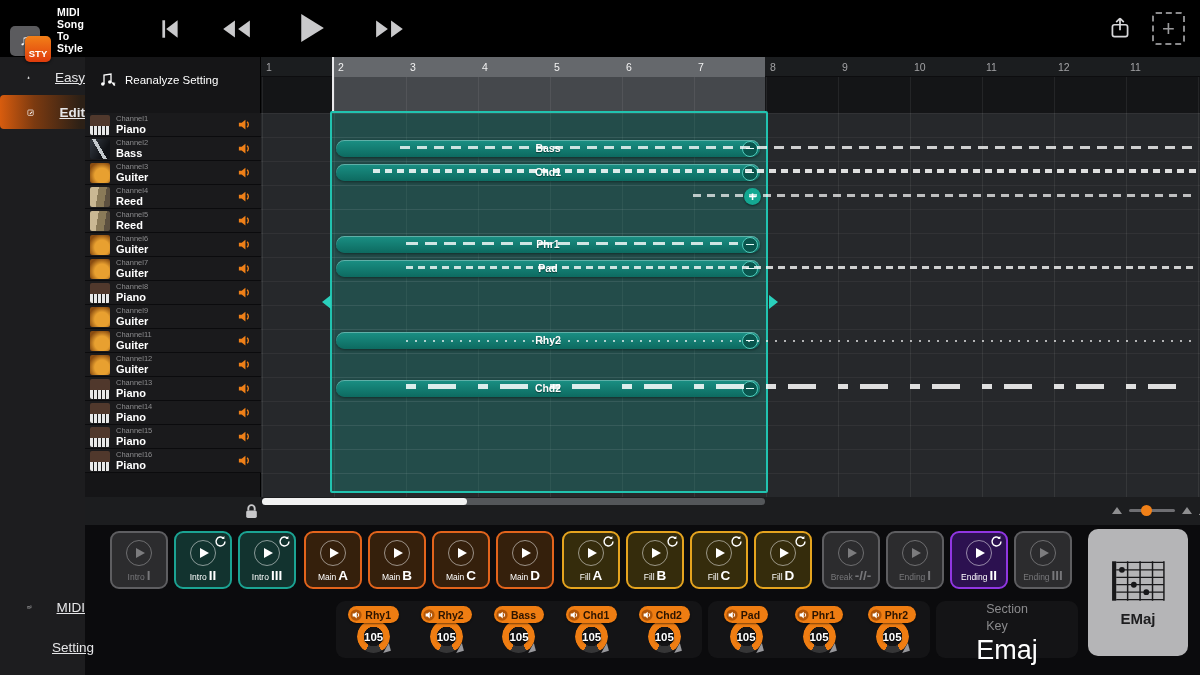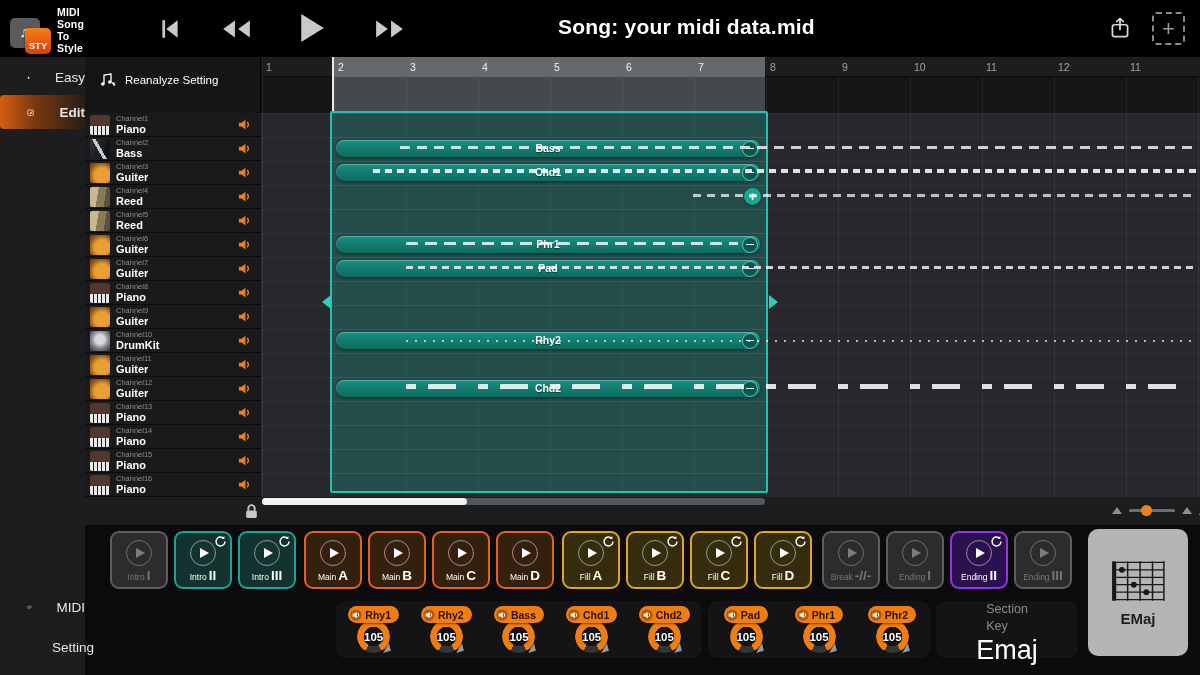--- a/index.html
+++ b/index.html
@@ -1,32 +1,32 @@
 <!DOCTYPE html>
 <html><head>
 <meta charset="utf-8">
 <style>
   * { margin:0; padding:0; box-sizing:border-box; }
   html,body { width:1200px; height:675px; background:#0b0b0d; overflow:hidden;
     font-family:"Liberation Sans", sans-serif; }
 
   
   #topbar { position:absolute; left:0; top:0; width:1200px; height:57px; background:#000; z-index:30; }
-  .logo { position:absolute; left:10px; top:16px; width:46px; height:42px;text-align:center; }
+  .logo { position:absolute; left:10px; top:24px; width:46px; height:42px;text-align:center; }
   .logo-back { position:absolute; left:0; top:2px; width:30px; height:30px; background:#5b5b5e; border-radius:5px; color:#fff; font-size:15px; text-align:center; line-height:28px; }
   .logo-back::before { content:"♫"; }
   .logo-front { position:absolute; left:15px; top:12px; width:26px; height:26px; background:linear-gradient(#f28018,#e03c0c); border-radius:5px; color:#fff; font-weight:bold; font-size:9.5px; display:flex; align-items:flex-end; justify-content:center; padding-bottom:3px; box-shadow:0 1px 3px rgba(0,0,0,.6); }
   .logo-text { position:absolute; left:57px; top:7px; color:#fff; font-size:10.5px; font-weight:bold; line-height:1.13; letter-spacing:.2px; }
   .tbtn { position:absolute; background:none; border:none; cursor:pointer; }
   #song-title { position:absolute; left:558px; top:15px; color:#fff; font-size:21px; font-weight:600; letter-spacing:.2px; }
   .plusbox { position:absolute; left:1152px; top:12px; width:33px; height:33px; border:2px dashed #8a8a8c; border-radius:4px; color:#9a9a9c; font-size:22px; line-height:28px; text-align:center; background:none; cursor:pointer; }
 
   
   #sidebar { position:absolute; left:0; top:57px; width:85px; height:618px; background:#1d1d1f; z-index:25; }
-  .side-item { position:absolute; left:0; width:85px; height:34px; display:flex; align-items:center; gap:25px; padding-left:27px; color:#e6e6e8; font-size:13.5px; cursor:pointer; }
+  .side-item { position:absolute; left:0; width:85px; height:34px; display:flex; align-items:center; gap:25px; padding-left:27px; color:#e6e6e8; font-size:13.5px; cursor:pointer;text-decoration:underline; }
   .side-item.active { background:linear-gradient(90deg,#d85c0e 0%,#7c3a10 40%,#2c2016 95%); border-radius:4px 0 0 4px; font-weight:bold; }
 
   
   #chpanel { position:absolute; left:85px; top:57px; width:176px; height:440px; background:#151517; z-index:20; border-right:1px solid #000; }
   #reanalyze { position:absolute; left:14px; top:15px; display:flex; align-items:center; gap:8px; color:#fff; font-size:11.5px; background:none; border:none; cursor:pointer; }
   #channel-list { position:absolute; left:0; top:56px; width:176px; }
   .ch-row { height:24px; display:flex; align-items:center; gap:6px; padding-left:5px; background:#1a1a1c; border-bottom:1px solid #0b0b0d; position:relative; }
   .thumb { width:20px; height:20px; border-radius:2px; flex:0 0 20px; }
   .t-piano { background:linear-gradient(#50382c 0 55%, transparent 55%), repeating-linear-gradient(90deg,#e8e8e8 0 3px,#1a1a1a 3px 4px); }
   .t-bass { background:linear-gradient(60deg, transparent 42%, #c2c8cc 42% 54%, transparent 54%), linear-gradient(120deg,#343a42,#101216 70%); }
@@ -148,21 +148,20 @@
   <button class="tbtn" style="left:298px; top:11px;">
     <svg width="28" height="34" viewBox="0 0 26 30">
         <path d="M3 2l21 13L3 28z" fill="#c9c9cb"></path>
       </svg>
   </button>
   <button class="tbtn" style="left:374px; top:17px;">
     <svg width="32" height="24" viewBox="0 0 30 22">
         <path d="M2 3l11 8-11 8zM16 3l11 8-11 8z" fill="#c9c9cb"></path>
       </svg>
   </button>
-  <div id="song-title">Song: your midi data.mid</div>
   <button class="tbtn" style="left:1108px; top:15px;">
     <svg width="24" height="26" viewBox="0 0 22 24">
         <rect x="4" y="9" width="14" height="11" rx="2" stroke="#d8d8da" stroke-width="1.6" fill="none"></rect>
         <path d="M11 14V3M11 3l-3.5 3.5M11 3l3.5 3.5" stroke="#d8d8da" stroke-width="1.6" fill="none"></path>
       </svg>
   </button>
   <button class="plusbox"><span>+</span></button>
 </div>
 
 <div id="sidebar">
@@ -293,31 +292,20 @@
         <span class="spk"><svg width="15" height="15" viewBox="0 0 16 16">
             <path d="M2 6v4h3l4 3.2V2.8L5 6z" fill="#ef8018"></path>
             <path d="M10.8 5a4.2 4.2 0 010 6" stroke="#ef8018" stroke-width="1.5" fill="none"></path>
           </svg></span>
       </div>
       <div class="ch-row">
         <div class="thumb t-guitar"></div>
         <div class="ch-info">
           <div class="ch-num">Channel9</div>
           <div class="ch-name">Guiter</div>
-        </div>
-        <span class="spk"><svg width="15" height="15" viewBox="0 0 16 16">
-            <path d="M2 6v4h3l4 3.2V2.8L5 6z" fill="#ef8018"></path>
-            <path d="M10.8 5a4.2 4.2 0 010 6" stroke="#ef8018" stroke-width="1.5" fill="none"></path>
-          </svg></span>
-      </div>
-      <div class="ch-row">
-        <div class="thumb t-drum"></div>
-        <div class="ch-info">
-          <div class="ch-num">Channel10</div>
-          <div class="ch-name">DrumKit</div>
         </div>
         <span class="spk"><svg width="15" height="15" viewBox="0 0 16 16">
             <path d="M2 6v4h3l4 3.2V2.8L5 6z" fill="#ef8018"></path>
             <path d="M10.8 5a4.2 4.2 0 010 6" stroke="#ef8018" stroke-width="1.5" fill="none"></path>
           </svg></span>
       </div>
       <div class="ch-row">
         <div class="thumb t-guitar"></div>
         <div class="ch-info">
           <div class="ch-num">Channel11</div>

